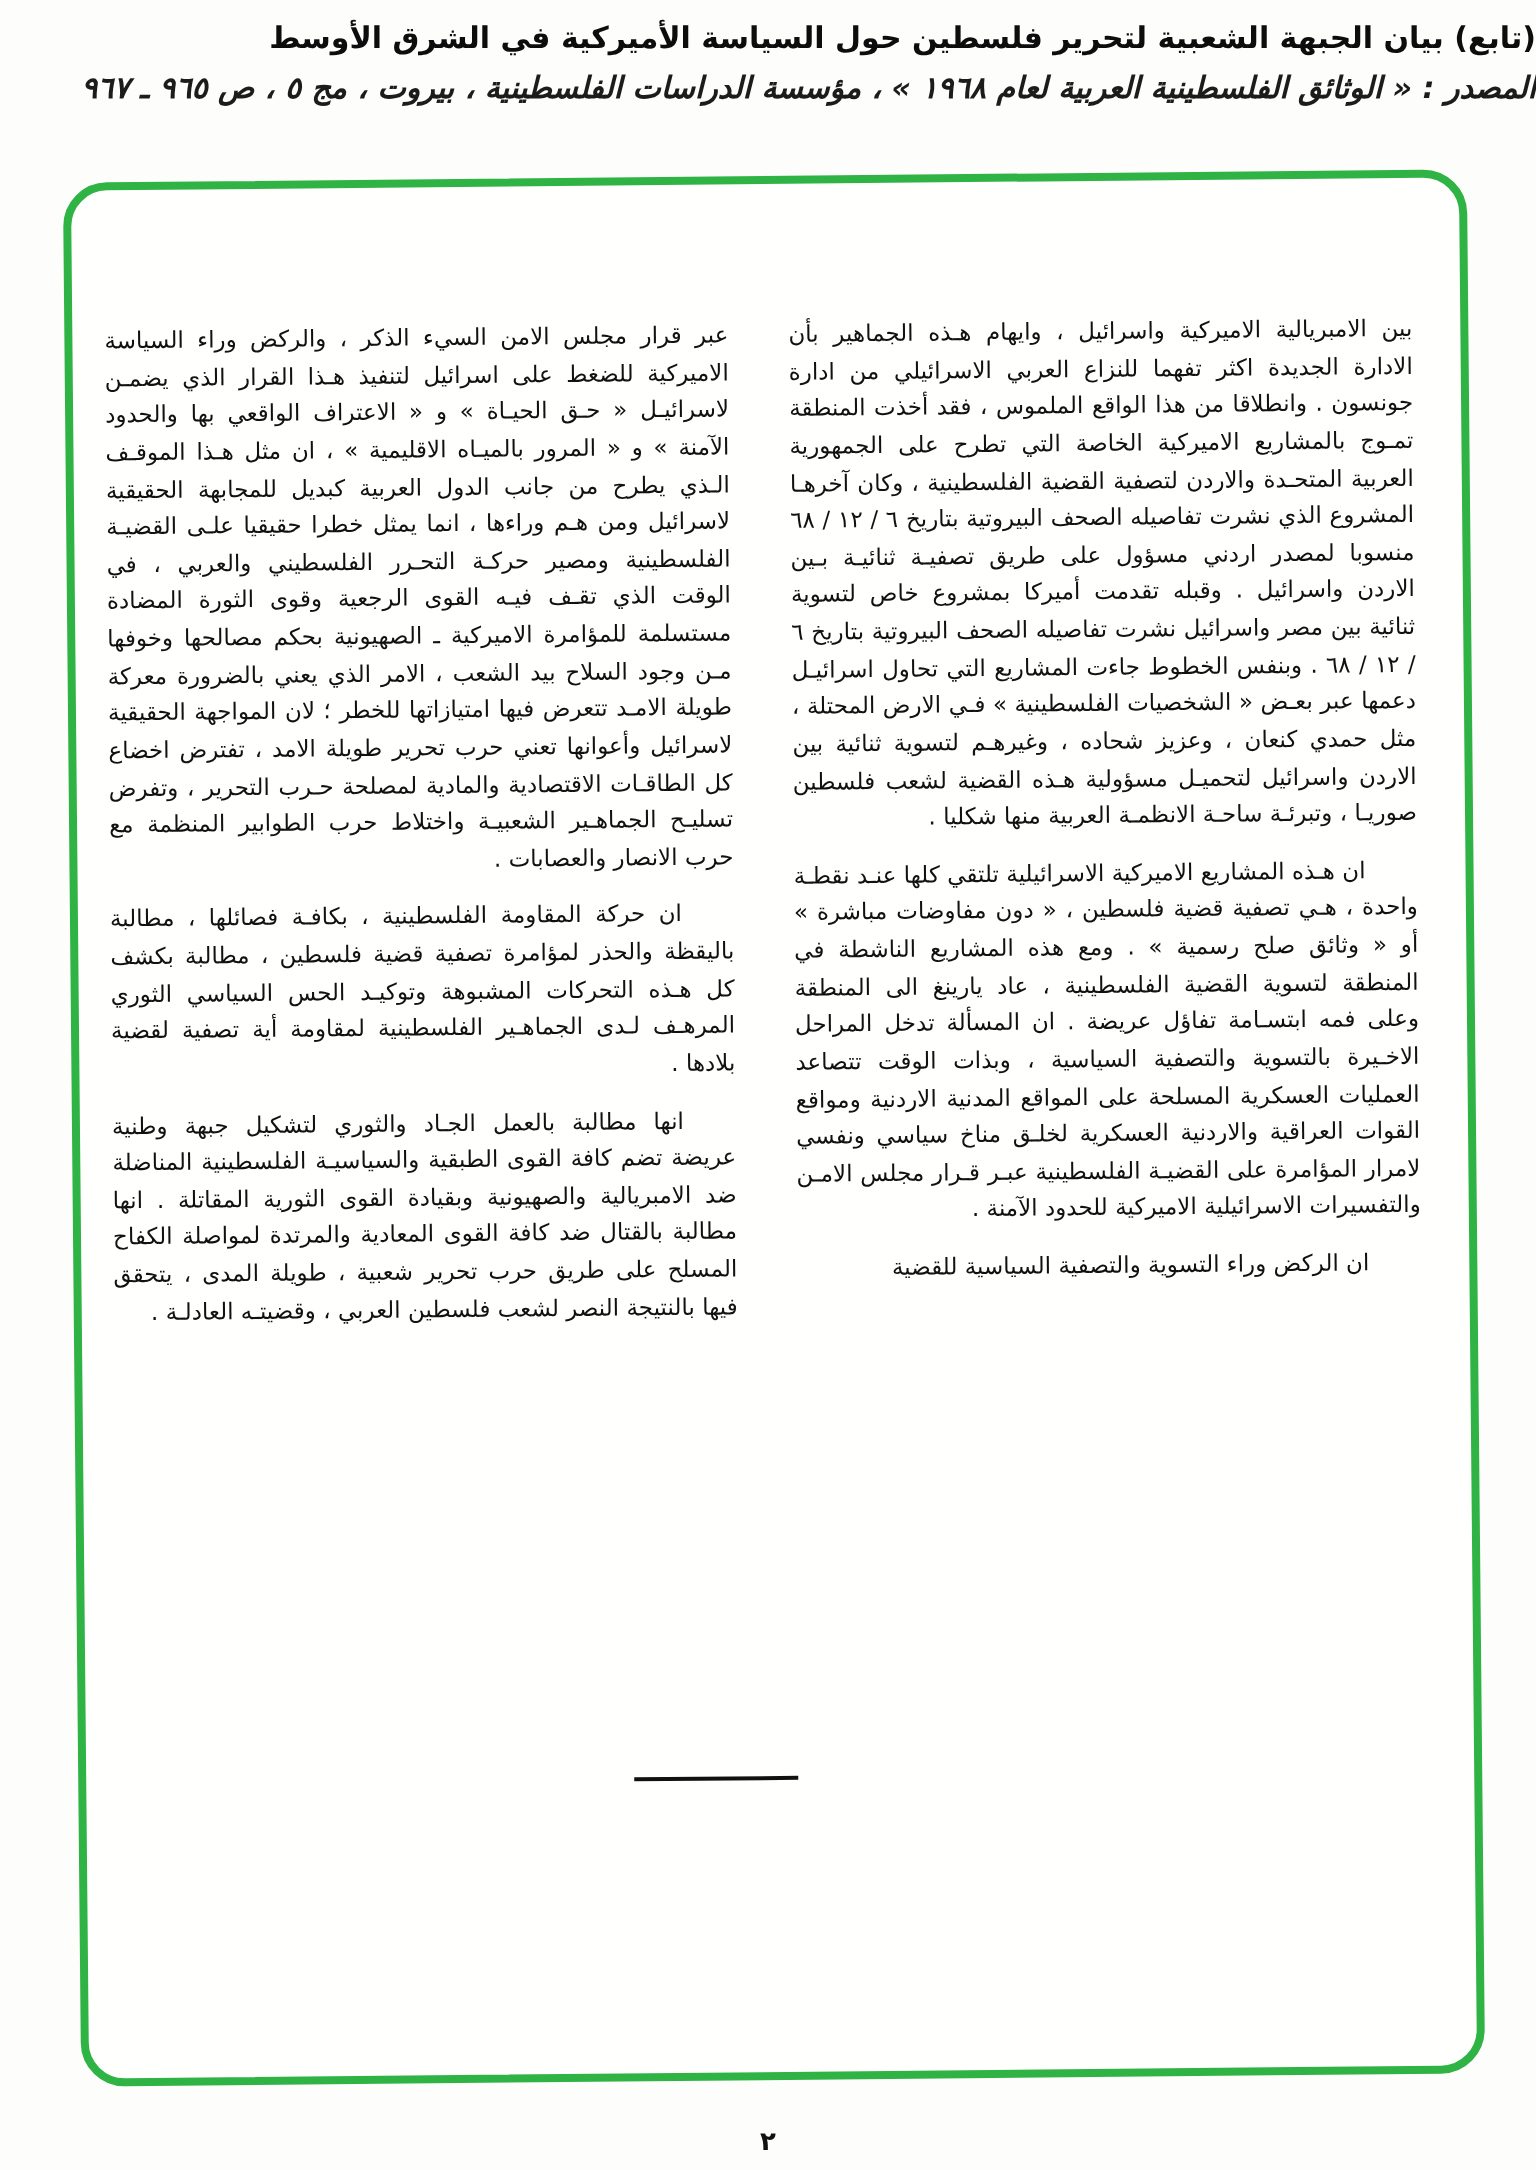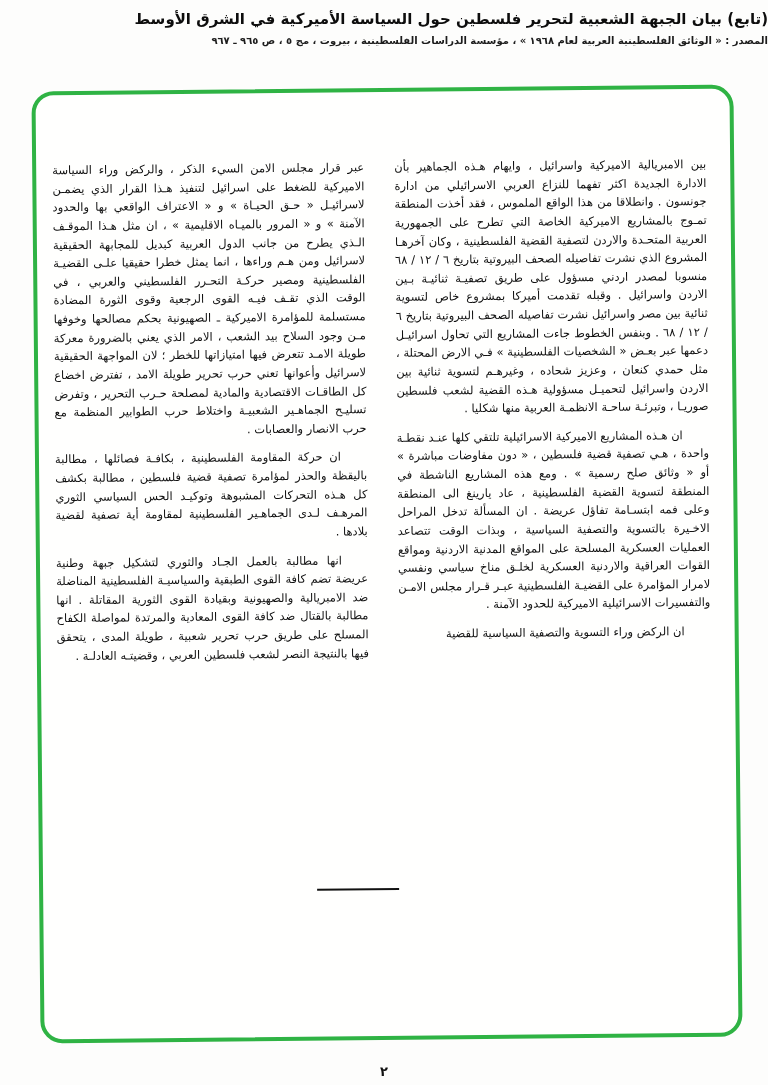--- a/index.html
+++ b/index.html
@@ -22,23 +22,24 @@
     text-align: right;
     direction: rtl;
   }
   .header-title {
     font-size: 15px;
     font-weight: bold;
     color: #0d0d0d;
   }
   .header-source {
     margin-top: 7px;
-    font-size: 10px;
+    font-size: 15px;
     font-weight: bold;
     color: #1c1c1c;
+    font-style: italic;
   }
 
   .doc-frame {
     position: absolute;
     left: 36px;
     top: 88px;
     width: 702px;
     height: 952px;
     border: 4px solid #2fb344;
     border-radius: 22px;

